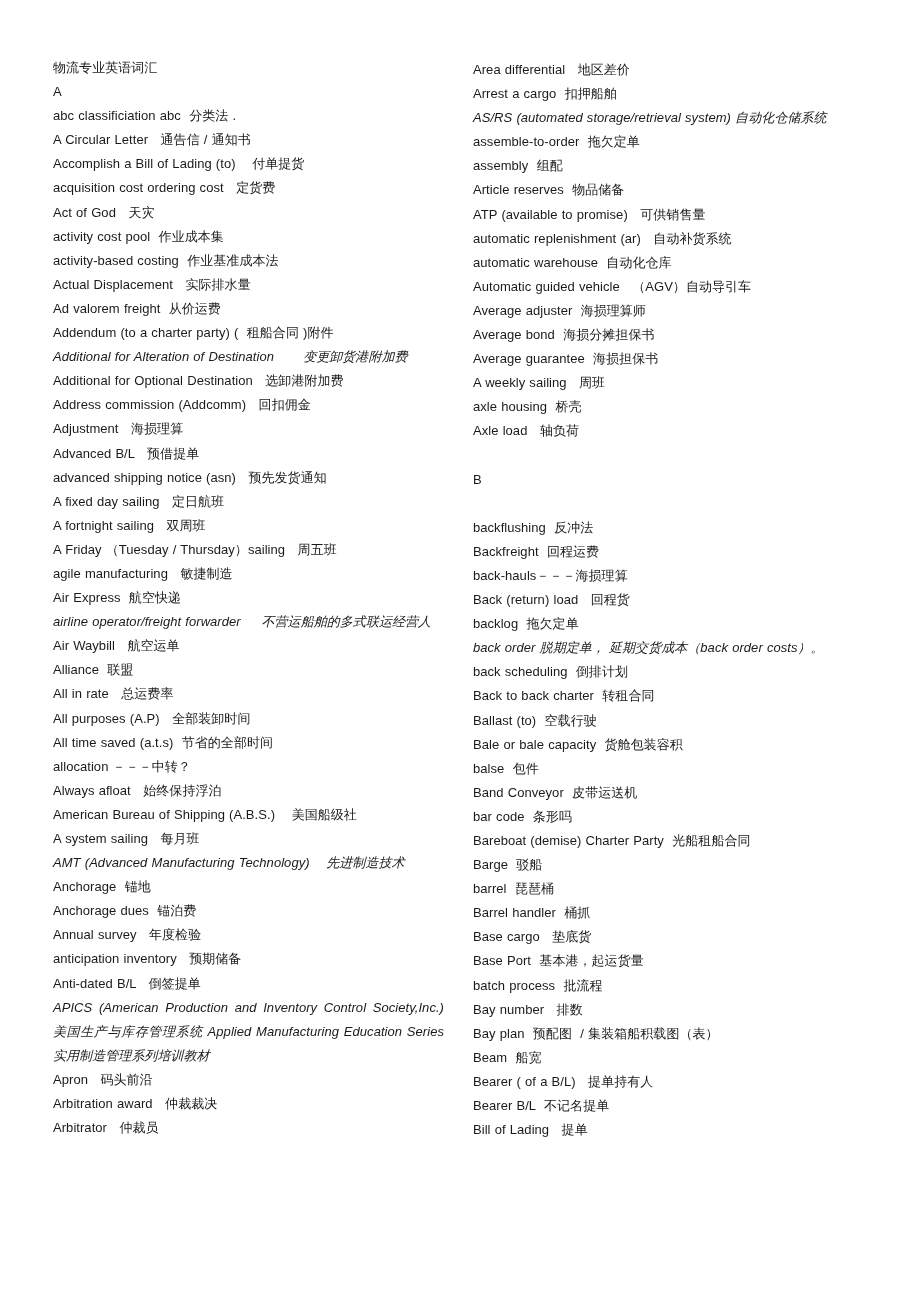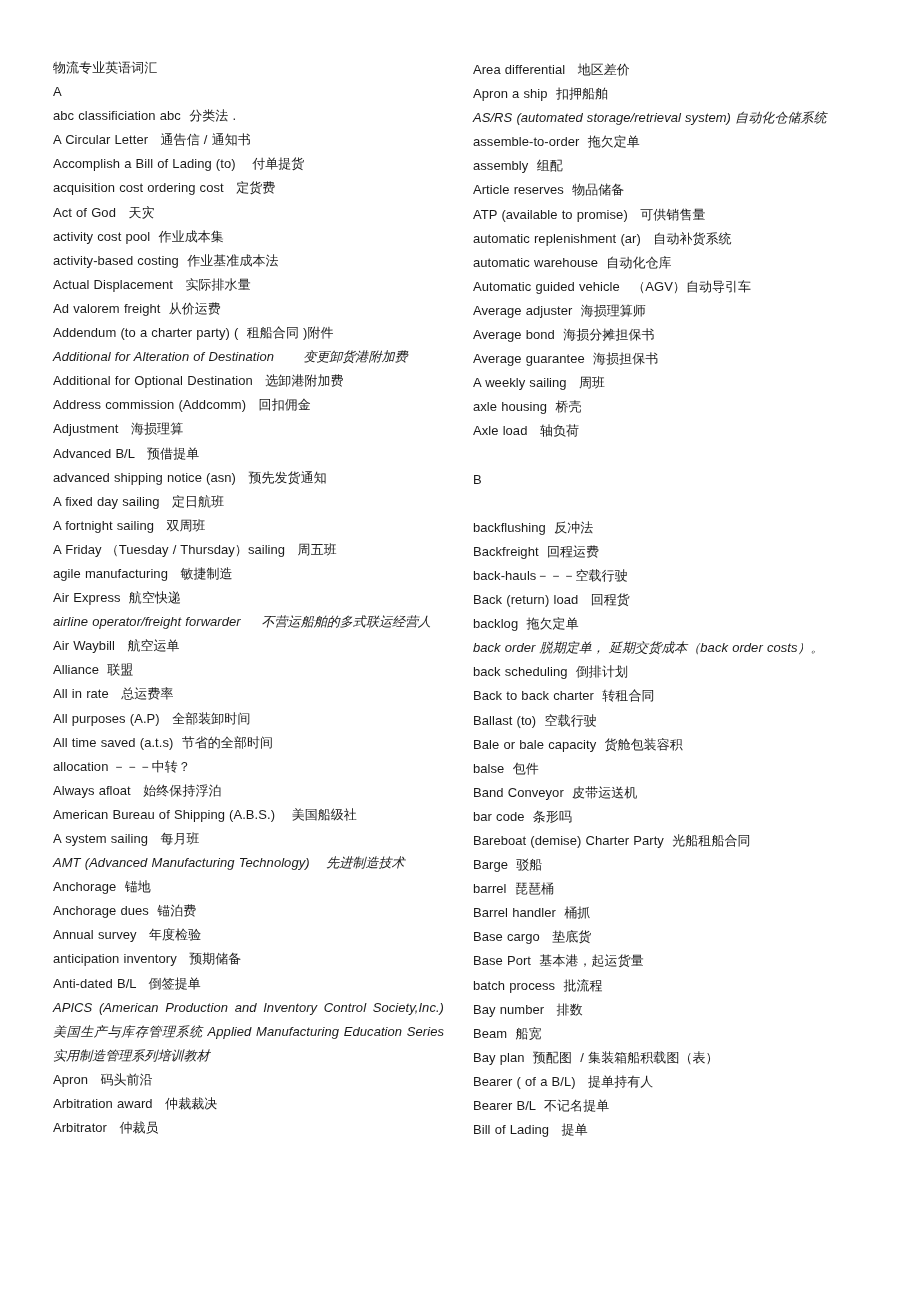--- a/index.html
+++ b/index.html
@@ -115,59 +115,59 @@
         <p class="entry">Annual survey   年度检验</p>
         <p class="entry">anticipation inventory   预期储备</p>
         <p class="entry">Anti-dated B/L   倒签提单</p>
         <p class="entry justify">APICS (American Production and Inventory Control Society,Inc.) 美国生产与库存管理系统 Applied Manufacturing Education Series 实用制造管理系列培训教材</p>
         <p class="entry">Apron   码头前沿</p>
         <p class="entry">Arbitration award   仲裁裁决</p>
         <p class="entry">Arbitrator   仲裁员</p>
       </div>
     <div class="column right" id="right-col">
         <p class="entry">Area differential   地区差价</p>
-        <p class="entry">Apron a ship  扣押船舶</p>
+        <p class="entry">Arrest a cargo  扣押船舶</p>
         <p class="entry justify">AS/RS (automated storage/retrieval system) 自动化仓储系统</p>
         <p class="entry">assemble-to-order  拖欠定单</p>
         <p class="entry">assembly  组配</p>
         <p class="entry">Article reserves  物品储备</p>
         <p class="entry">ATP (available to promise)   可供销售量</p>
         <p class="entry">automatic replenishment (ar)   自动补货系统</p>
         <p class="entry">automatic warehouse  自动化仓库</p>
         <p class="entry">Automatic guided vehicle   （AGV）自动导引车</p>
         <p class="entry">Average adjuster  海损理算师</p>
         <p class="entry">Average bond  海损分摊担保书</p>
         <p class="entry">Average guarantee  海损担保书</p>
         <p class="entry">A weekly sailing   周班</p>
         <p class="entry">axle housing  桥壳</p>
         <p class="entry">Axle load   轴负荷</p>
         <p class="entry blank"></p>
         <p class="entry section">B</p>
         <p class="entry blank"></p>
         <p class="entry">backflushing  反冲法</p>
         <p class="entry">Backfreight  回程运费</p>
-        <p class="entry">back-hauls－－－空载行驶</p>
+        <p class="entry">back-hauls－－－海损理算</p>
         <p class="entry">Back (return) load   回程货</p>
         <p class="entry">backlog  拖欠定单</p>
         <p class="entry justify">back order 脱期定单， 延期交货成本（back order costs）。</p>
         <p class="entry">back scheduling  倒排计划</p>
         <p class="entry">Back to back charter  转租合同</p>
         <p class="entry">Ballast (to)  空载行驶</p>
         <p class="entry">Bale or bale capacity  货舱包装容积</p>
         <p class="entry">balse  包件</p>
         <p class="entry">Band Conveyor  皮带运送机</p>
         <p class="entry">bar code  条形吗</p>
         <p class="entry">Bareboat (demise) Charter Party  光船租船合同</p>
         <p class="entry">Barge  驳船</p>
         <p class="entry">barrel  琵琶桶</p>
         <p class="entry">Barrel handler  桶抓</p>
         <p class="entry">Base cargo   垫底货</p>
         <p class="entry">Base Port  基本港，起运货量</p>
         <p class="entry">batch process  批流程</p>
         <p class="entry">Bay number   排数</p>
+        <p class="entry">Bay plan  预配图  / 集装箱船积载图（表）</p>
         <p class="entry">Beam  船宽</p>
-        <p class="entry">Bay plan  预配图  / 集装箱船积载图（表）</p>
         <p class="entry">Bearer ( of a B/L)   提单持有人</p>
         <p class="entry">Bearer B/L  不记名提单</p>
         <p class="entry">Bill of Lading   提单</p>
       </div>
   </div>
 </div>
 
 </body></html>

